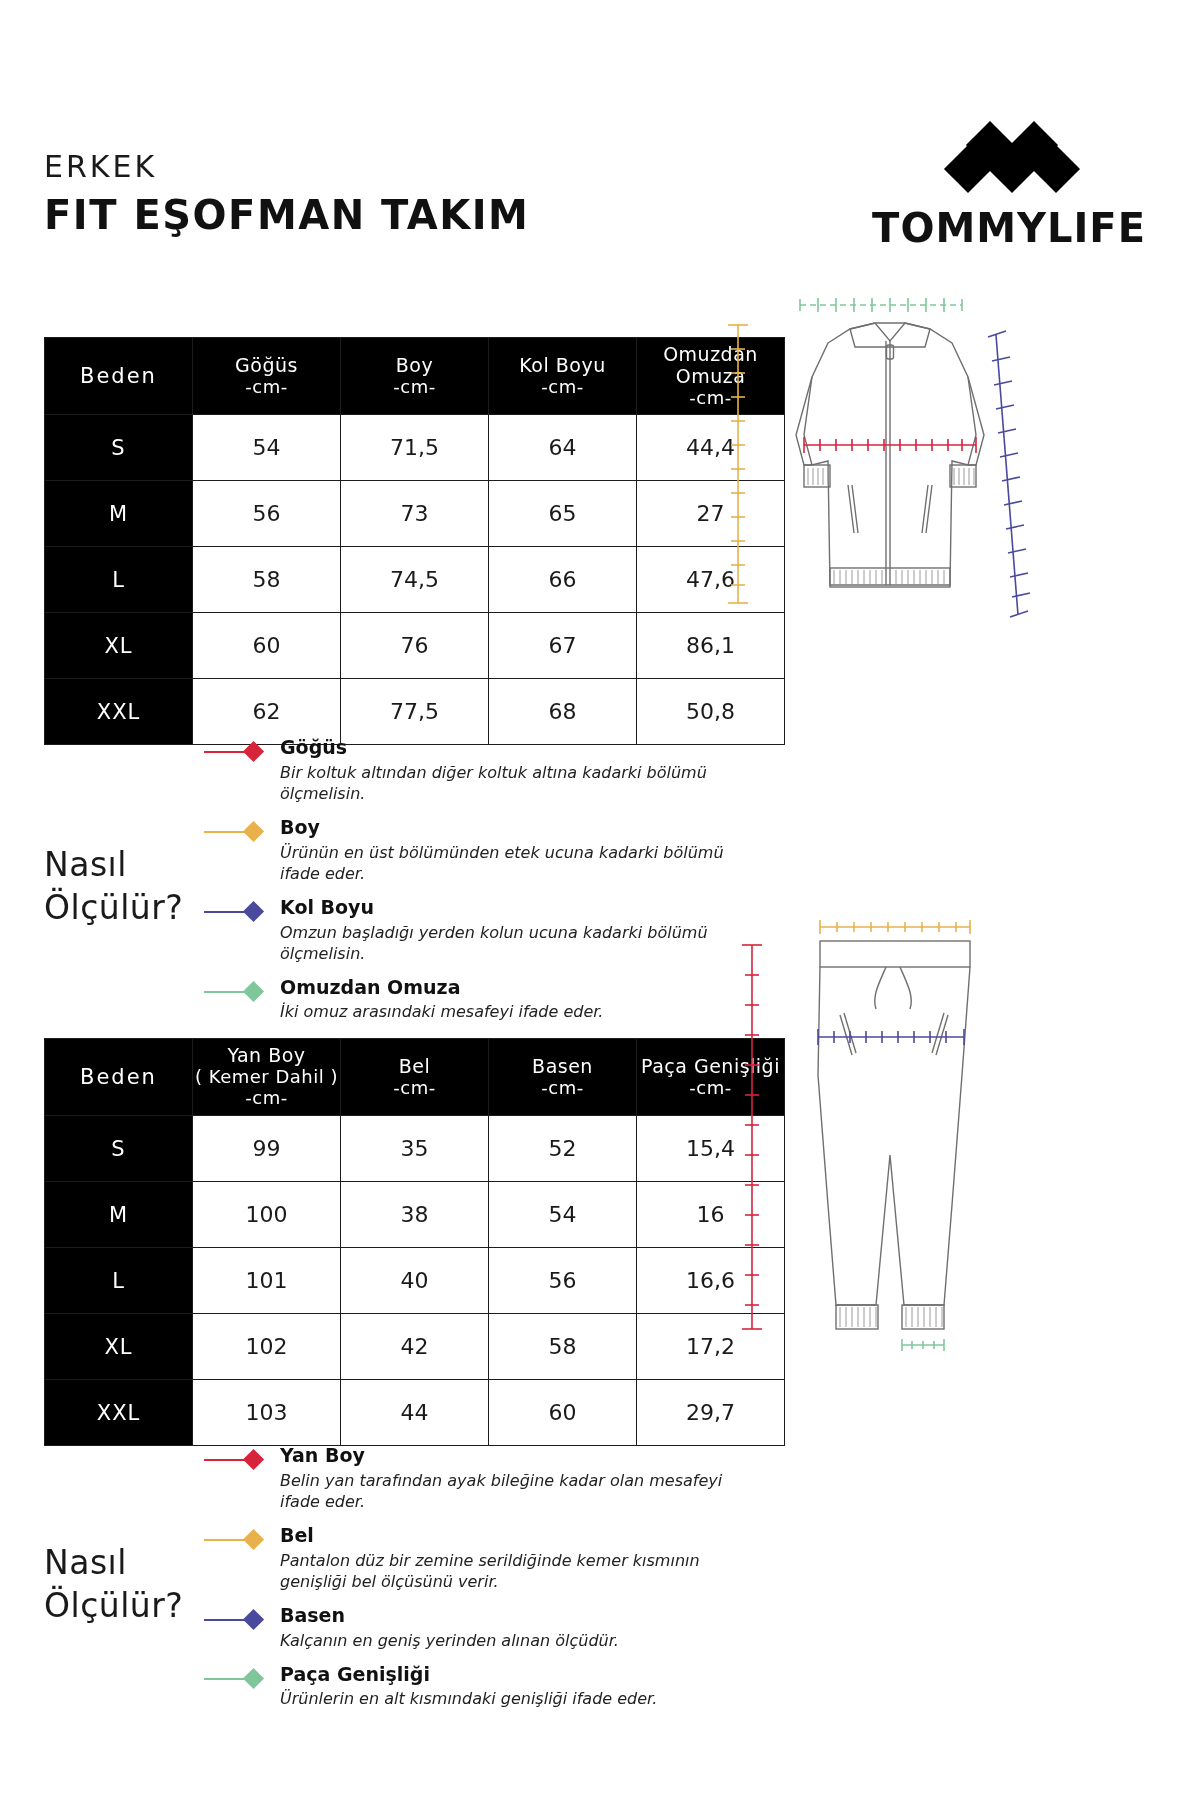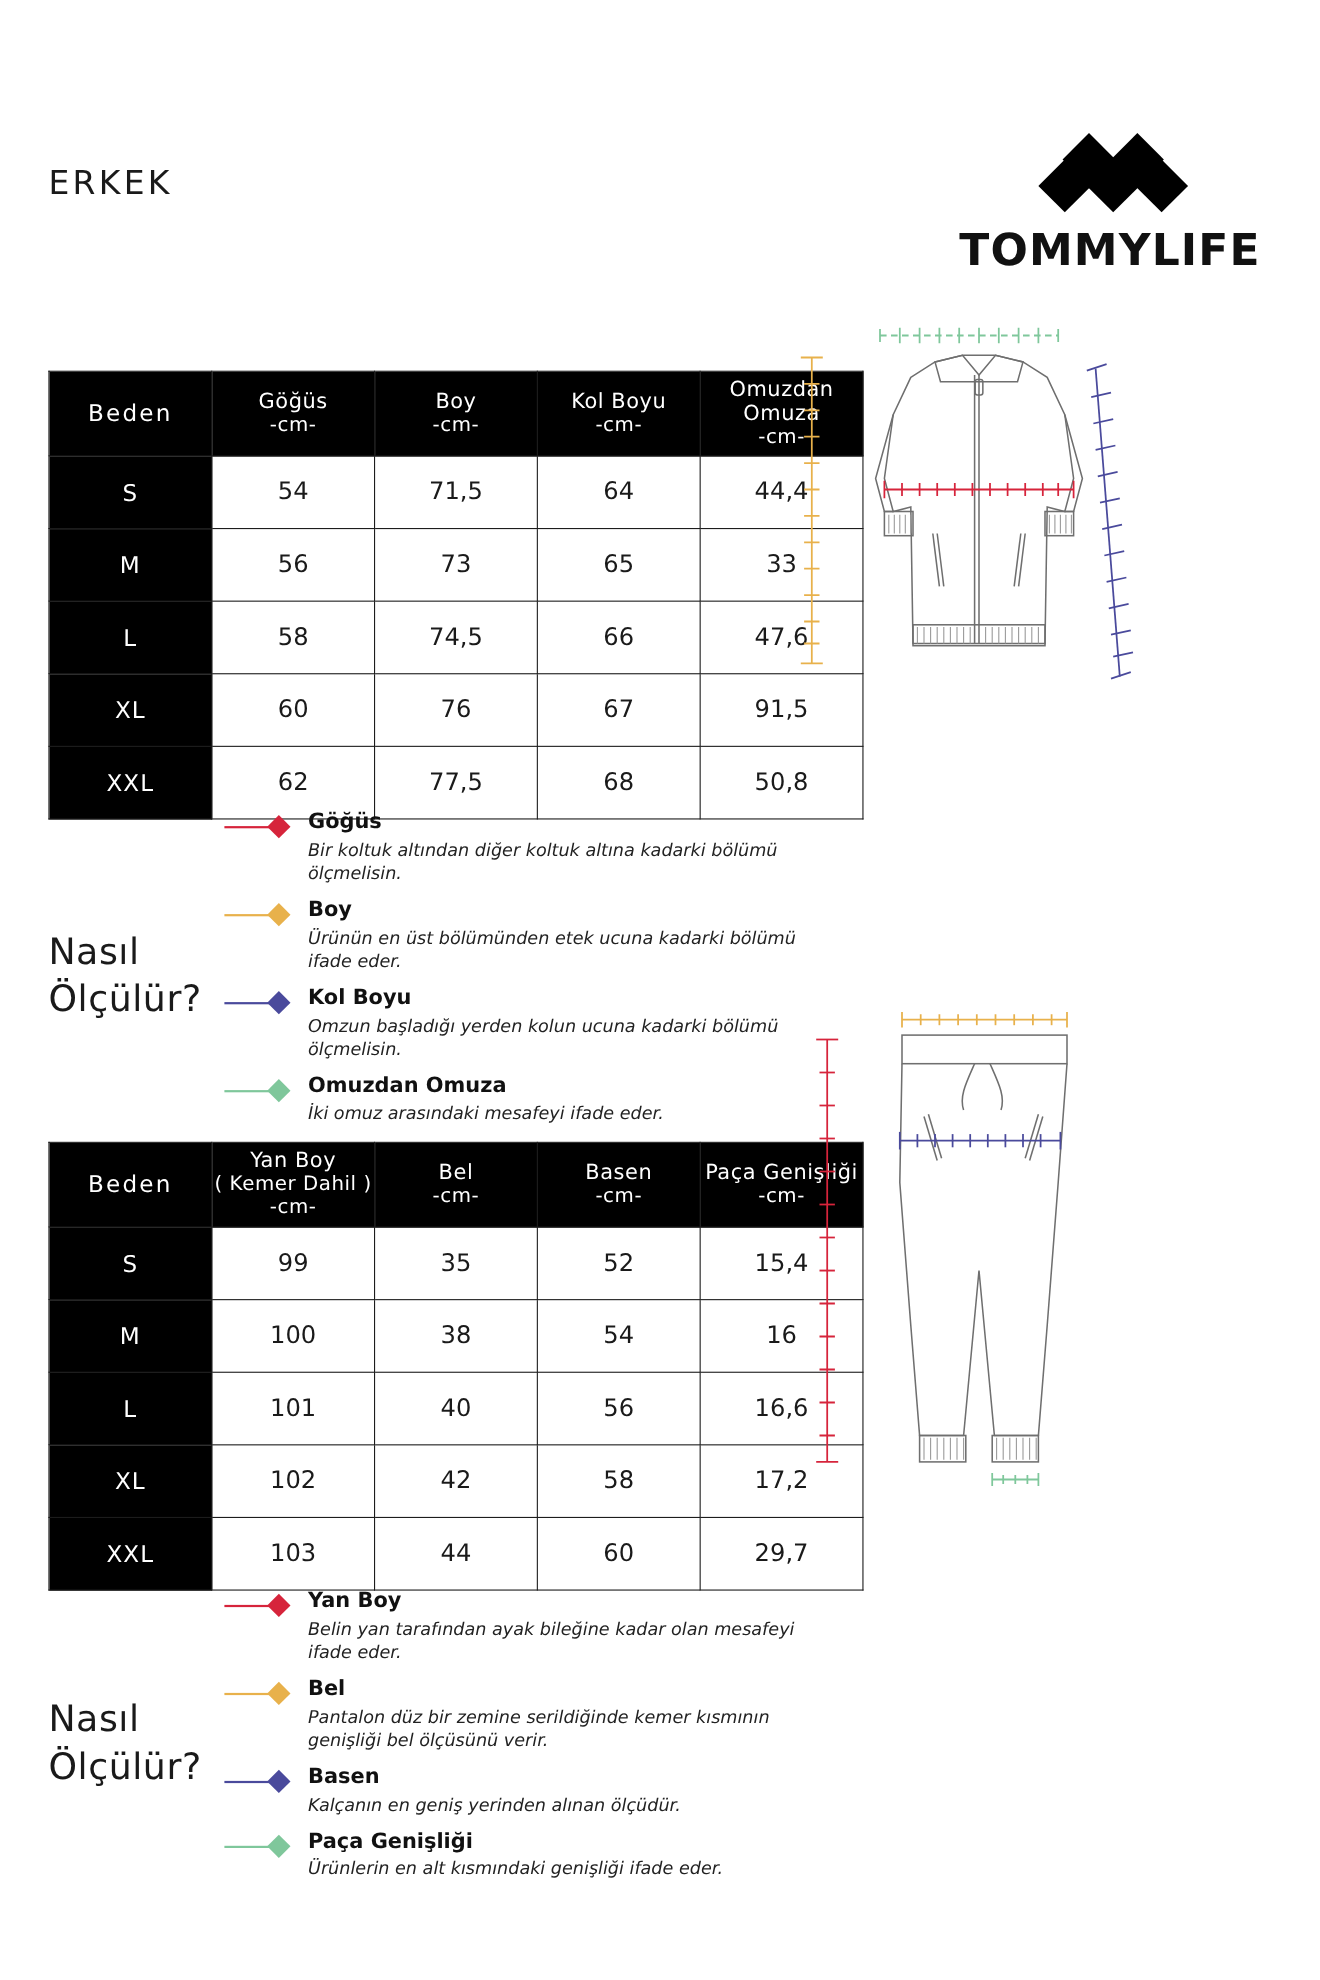--- a/index.html
+++ b/index.html
@@ -187,20 +187,21 @@
   #figure-pants { top: 905px; left: 700px; }
 </style>
 </head>
 <body>
 
 <div class="page">
 
   <div class="header">
     <div class="title-block">
       <div class="kicker">ERKEK</div>
+      <div class="main-title">FIT EŞOFMAN TAKIM</div>
     </div>
     <div class="brand-block">
       <svg class="brand-logo" width="200" height="80" viewBox="0 0 200 80">
         <rect x="82" y="10" width="34" height="34" transform="rotate(45 99 27)" fill="#000"></rect>
         <rect x="126" y="10" width="34" height="34" transform="rotate(45 143 27)" fill="#000"></rect>
         <rect x="60" y="34" width="34" height="34" transform="rotate(45 77 51)" fill="#000"></rect>
         <rect x="104" y="34" width="34" height="34" transform="rotate(45 121 51)" fill="#000"></rect>
         <rect x="148" y="34" width="34" height="34" transform="rotate(45 165 51)" fill="#000"></rect>
       </svg>
       <div class="brand-name">TOMMYLIFE</div>
@@ -244,35 +245,35 @@
         <td>54</td>
         <td>71,5</td>
         <td>64</td>
         <td>44,4</td>
       </tr>
       <tr>
         <th class="size-cell">M</th>
         <td>56</td>
         <td>73</td>
         <td>65</td>
-        <td>33</td>
+        <td>27</td>
       </tr>
       <tr>
         <th class="size-cell">L</th>
         <td>58</td>
         <td>74,5</td>
         <td>66</td>
         <td>47,6</td>
       </tr>
       <tr>
         <th class="size-cell">XL</th>
         <td>60</td>
         <td>76</td>
         <td>67</td>
-        <td>91,5</td>
+        <td>86,1</td>
       </tr>
       <tr>
         <th class="size-cell">XXL</th>
         <td>62</td>
         <td>77,5</td>
         <td>68</td>
         <td>50,8</td>
       </tr>
     </tbody>
   </table>

